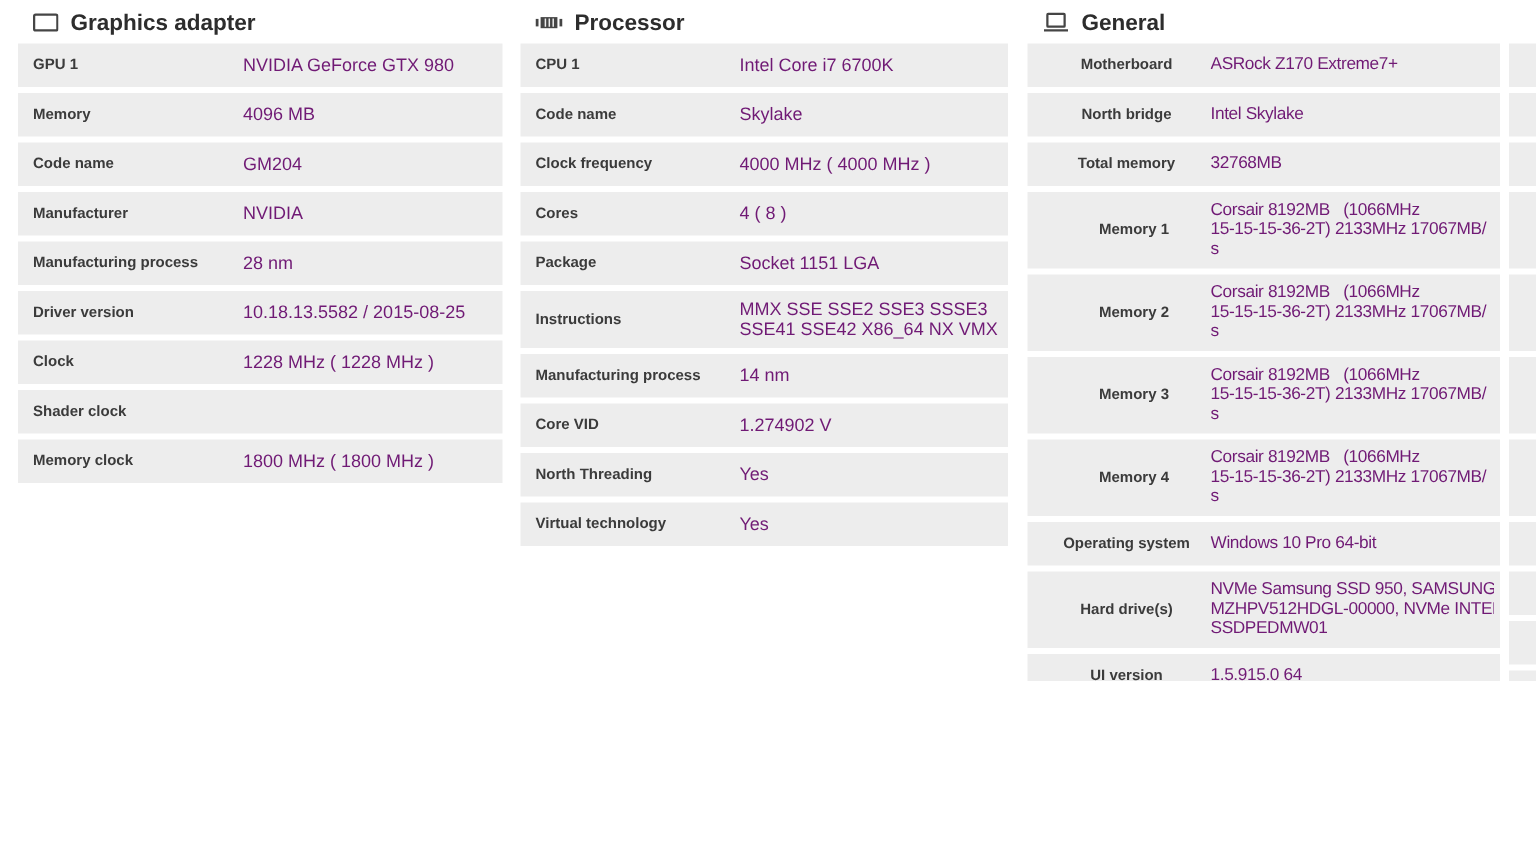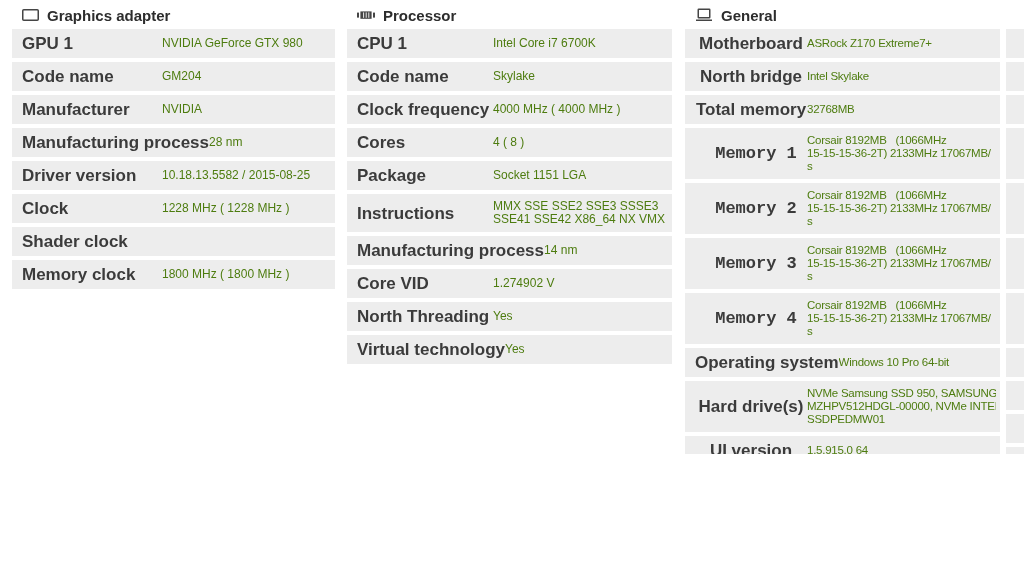--- a/index.html
+++ b/index.html
@@ -39,33 +39,33 @@
     align-items: center;
     background: #ededed;
     min-height: 29px;
     margin-bottom: 4px;
     padding: 6px 4px 6px 10px;
     box-sizing: border-box;
     overflow: hidden;
   }
   .row .label {
     flex: 0 0 140px;
-    font-size: 17px;
+    font-size: 10px;
     font-weight: 700;
     color: #3b3b3b;
     line-height: 13px;
     white-space: nowrap;
   }
   .col2 .row .label { flex-basis: 136px; }
   .col3 .row .label { flex-basis: 112px; text-align: center; }
-  .row.indent .label { padding-left: 10px; box-sizing: border-box; font-family: Liberation Mono, monospace; }
+  .row.indent .label { padding-left: 10px; box-sizing: border-box; }
   .row .value {
     flex: 1;
     font-size: 12px;
-    color: #4d7c0f;
+    color: #701a75;
     line-height: 13px;
     white-space: pre;
     overflow: hidden;
   }
   .col3 .row .value { font-size: 11.5px; letter-spacing: -0.25px; }
 
   
   .stub { background: #ededed; margin-bottom: 4px; }
   .stub.h29 { height: 29px; }
   .stub.h51 { height: 51px; }
@@ -80,20 +80,24 @@
       <span class="sec-icon">
         <svg width="17" height="14" viewBox="0 0 17 14">
             <rect x="0.75" y="1.75" width="15.5" height="10.5" rx="1" fill="none" stroke="#454545" stroke-width="1.5"></rect>
           </svg>
       </span>
       <span>Graphics adapter</span>
     </div>
     <div class="row">
         <span class="label">GPU 1</span>
         <span class="value">NVIDIA GeForce GTX 980</span>
+      </div>
+    <div class="row">
+        <span class="label">Memory</span>
+        <span class="value">4096 MB</span>
       </div>
     <div class="row">
         <span class="label">Code name</span>
         <span class="value">GM204</span>
       </div>
     <div class="row">
         <span class="label">Manufacturer</span>
         <span class="value">NVIDIA</span>
       </div>
     <div class="row">

